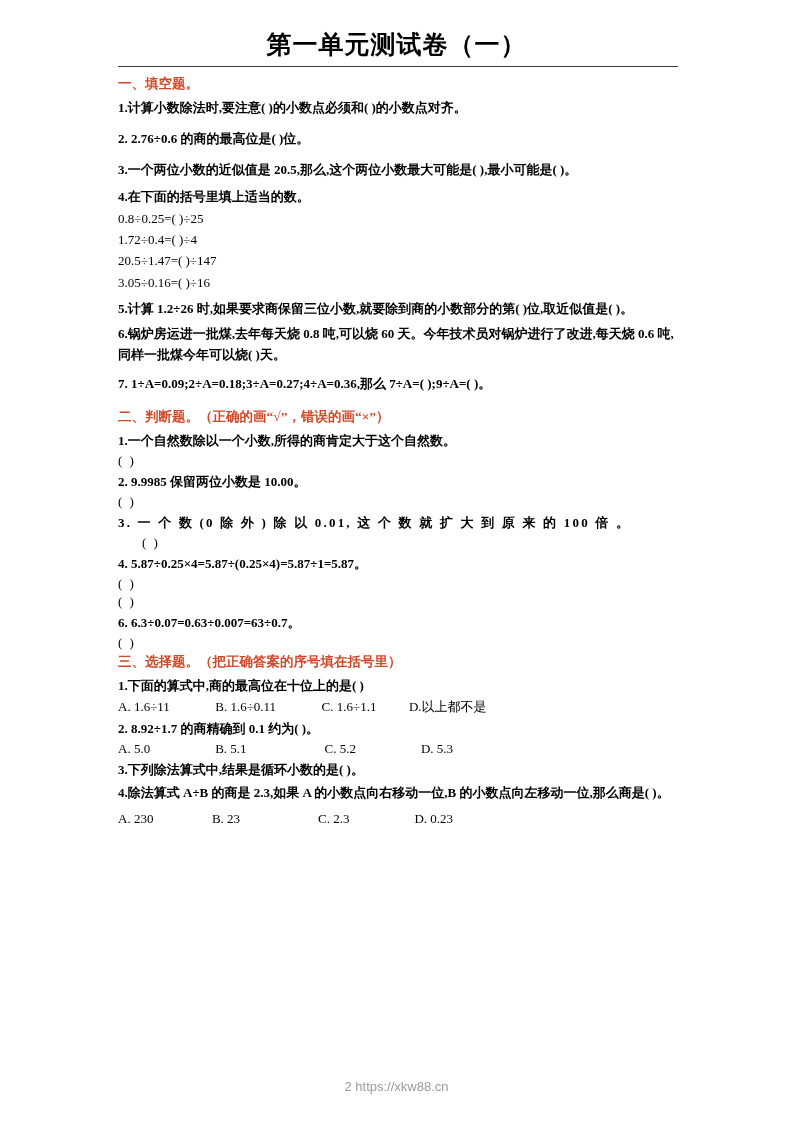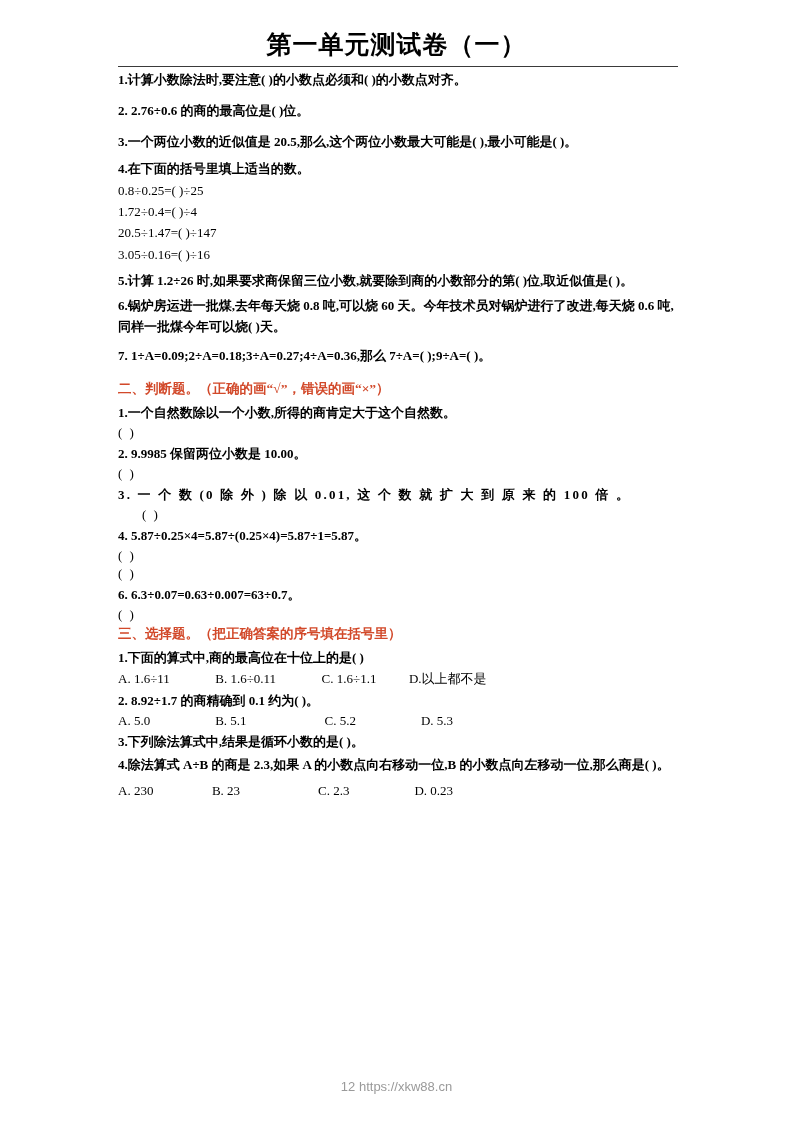--- a/index.html
+++ b/index.html
@@ -90,20 +90,21 @@
 </style>
 </head>
 <body>
 
 <div class="page">
 
   <div class="top-rule"></div>
 
   <div class="doc-title">第一单元测试卷（一）</div>
 
+  <div class="section-head">一、填空题。</div>
 
   <div class="q bold">1.计算小数除法时,要注意(    )的小数点必须和(    )的小数点对齐。</div>
   <div class="q bold" style="margin-top:10px;">2. 2.76÷0.6 的商的最高位是(    )位。</div>
   <div class="q bold" style="margin-top:10px;">3.一个两位小数的近似值是 20.5,那么,这个两位小数最大可能是(    ),最小可能是(    )。</div>
   <div class="q bold" style="margin-top:6px;">4.在下面的括号里填上适当的数。</div>
 
   <div class="sub-line">0.8÷0.25=(        )÷25</div>
   <div class="sub-line">1.72÷0.4=(        )÷4</div>
   <div class="sub-line">20.5÷1.47=(        )÷147</div>
   <div class="sub-line">3.05÷0.16=(        )÷16</div>
@@ -139,13 +140,13 @@
   <div class="q bold">2. 8.92÷1.7 的商精确到 0.1 约为(        )。</div>
   <div class="opts">A. 5.0                    B. 5.1                        C. 5.2                    D. 5.3</div>
 
   <div class="q bold">3.下列除法算式中,结果是循环小数的是(        )。</div>
 
   <div class="q bold">4.除法算式 A÷B 的商是 2.3,如果 A 的小数点向右移动一位,B 的小数点向左移动一位,那么商是(        )。</div>
   <div class="opts" style="margin-top:8px;">A. 230                  B. 23                        C. 2.3                    D. 0.23</div>
 
 </div>
 
-<div class="footer">12 https://xkw88.cn</div>
+<div class="footer">2 https://xkw88.cn</div>
 
 </body></html>

